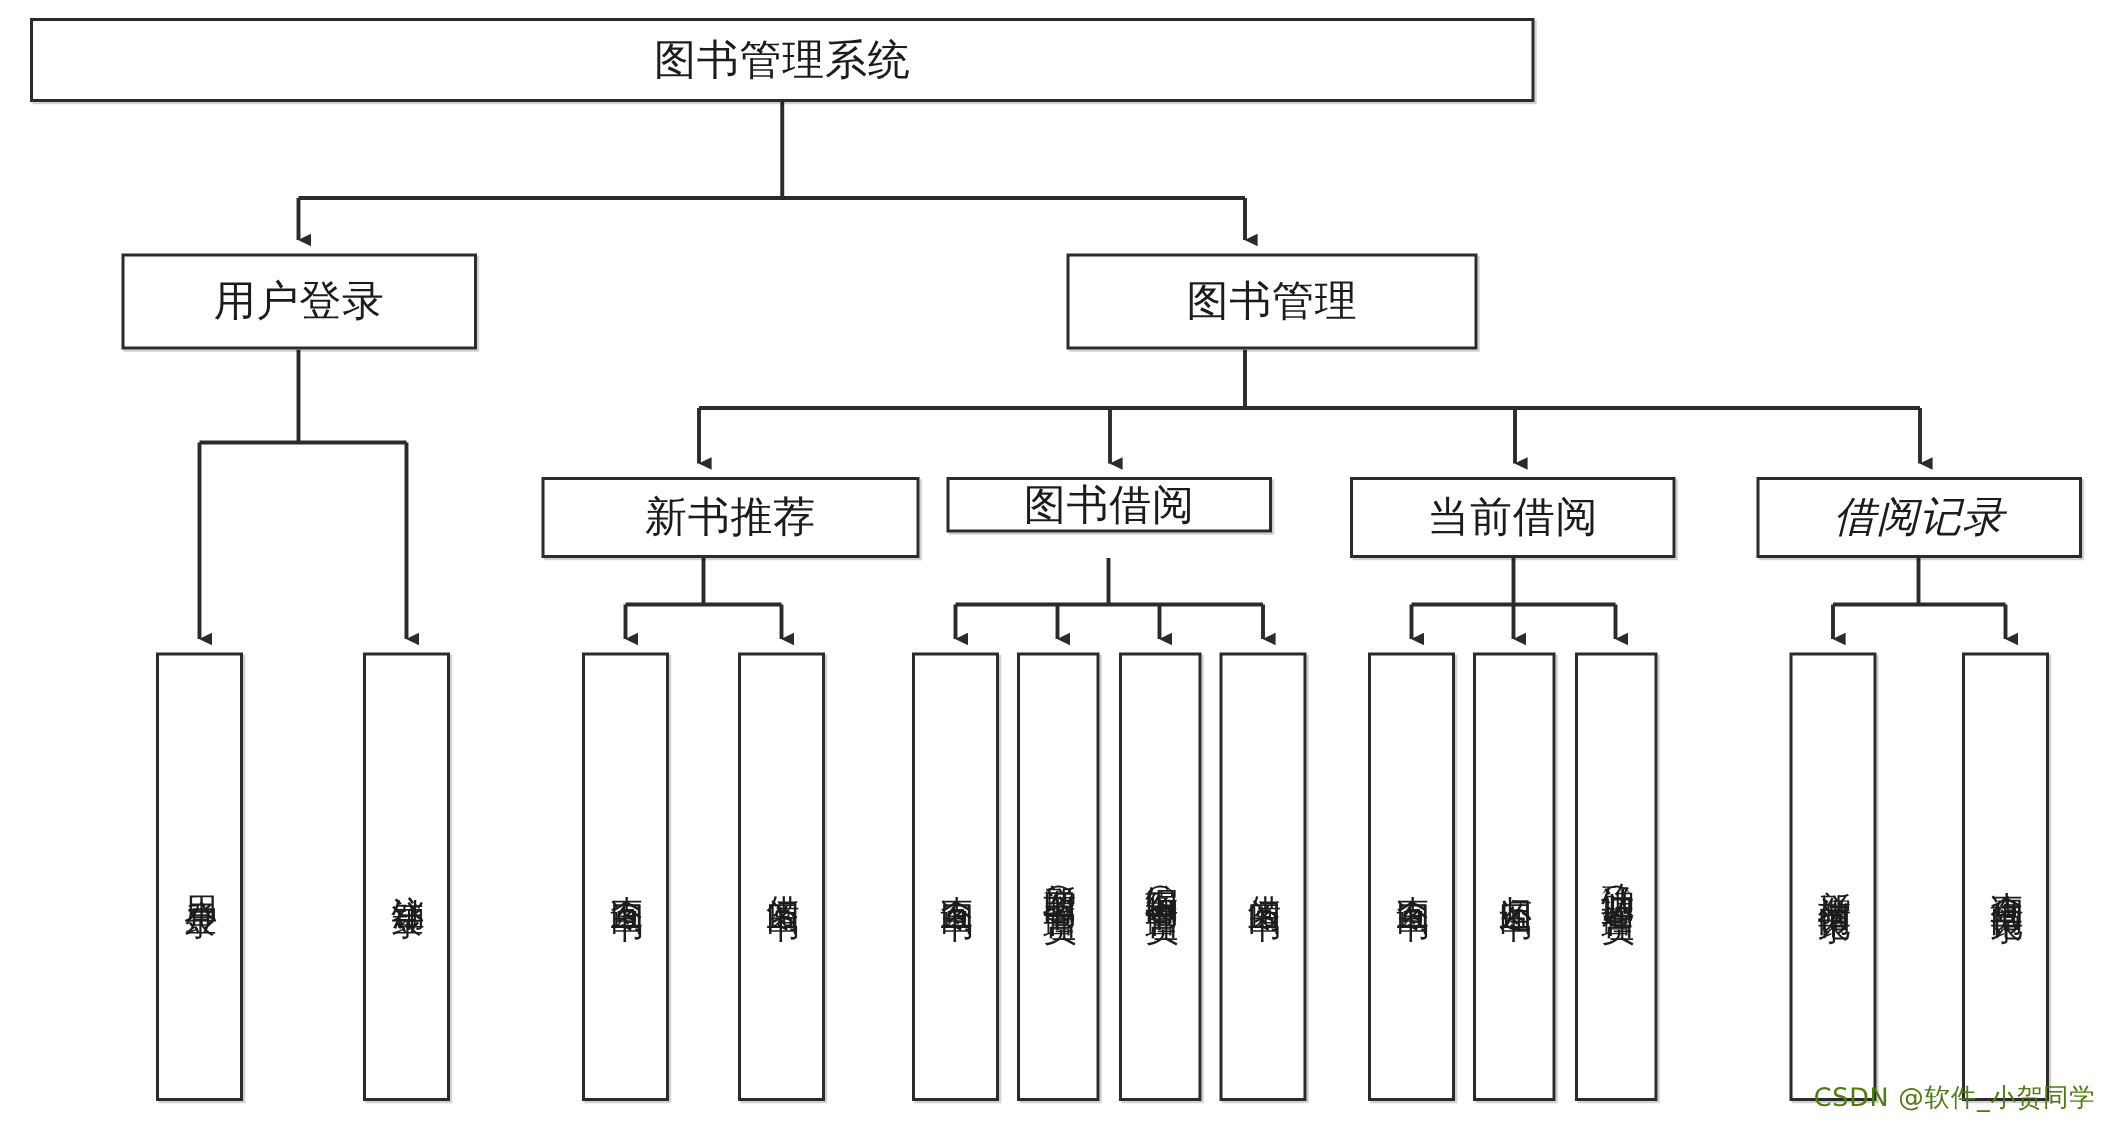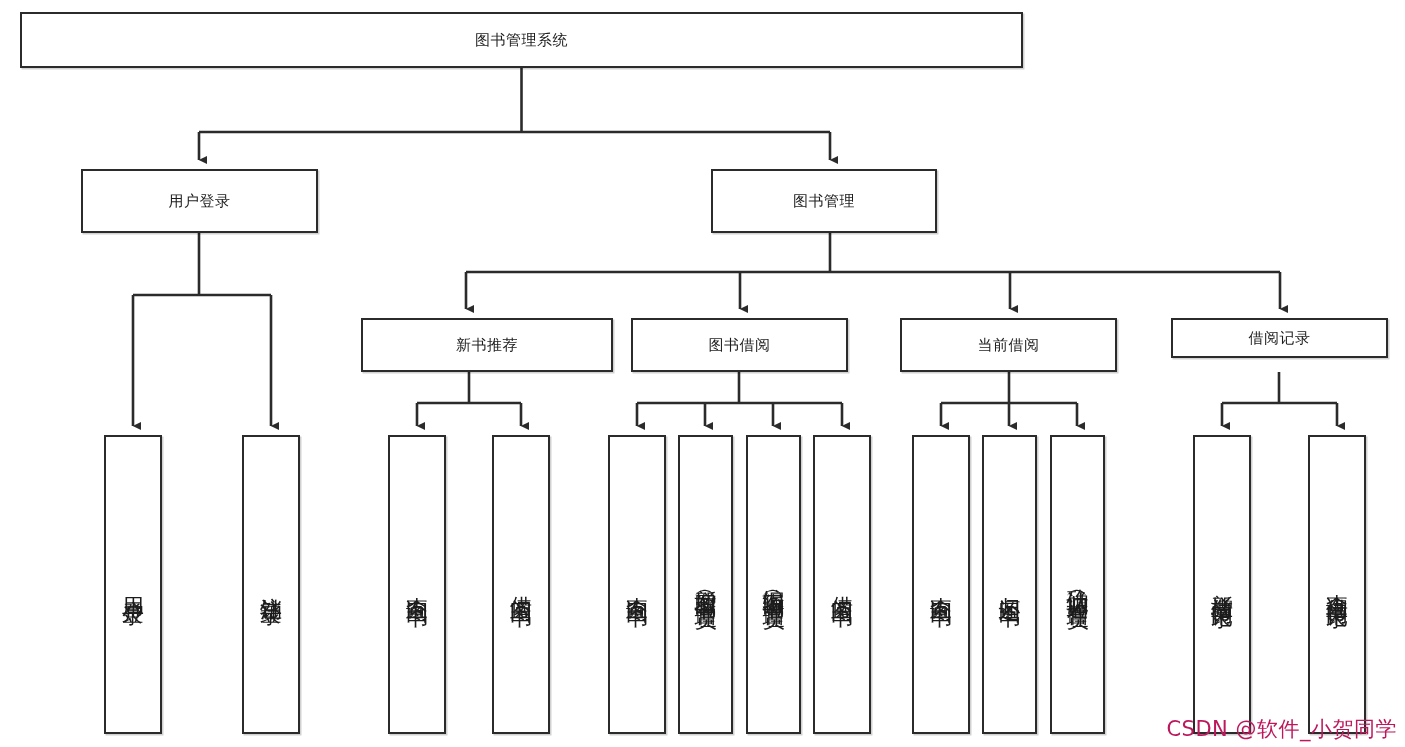--- a/index.html
+++ b/index.html
@@ -34,42 +34,42 @@
     display: flex;
     align-items: center;
     justify-content: center;
   }
   .node-label {
     color: #1c1c1c;
     letter-spacing: 0.5px;
     white-space: nowrap;
   }
   .h-node .node-label {
-    font-size: 15px;
+    font-size: 28px;
     line-height: 1;
   }
   .v-node {
     align-items: center;
     justify-content: center;
   }
   .v-node .node-label {
     writing-mode: vertical-rl;
     text-orientation: upright;
     font-size: 22px;
     line-height: 1.18;
     letter-spacing: 3px;
     max-height: 270px;
     white-space: normal;
   }
   #watermark {
     position: absolute;
     right: 8px;
     bottom: 4px;
-    font-size: 21px;
-    color: #be185d;
+    font-size: 17px;
+    color: #4d7c0f;
     letter-spacing: 0.5px;
     user-select: none;
     white-space: nowrap;
   }
 </style>
 </head>
 <body>
 
 <div id="diagram-root">
 
@@ -123,34 +123,34 @@
     </g>
   </svg>
 
   <div class="node h-node" style="left:20px; top:12px; width:1003px; height:56px;">
     <span class="node-label">图书管理系统</span>
   </div>
 
   <div class="node h-node" style="left:81px; top:169px; width:237px; height:64px;">
     <span class="node-label">用户登录</span>
   </div>
-  <div class="node h-node" style="left:711px; top:169px; width:226px; height:64px;">
+  <div class="node h-node" style="left:711px; top:169px; width:274px; height:64px;">
     <span class="node-label">图书管理</span>
   </div>
 
   <div class="node h-node" style="left:361px; top:318px; width:252px; height:54px;">
     <span class="node-label">新书推荐</span>
   </div>
-  <div class="node h-node" style="left:631px; top:318px; width:217px; height:54px;">
+  <div class="node h-node" style="left:631px; top:318px; width:217px; height:37px;">
     <span class="node-label">图书借阅</span>
   </div>
   <div class="node h-node" style="left:900px; top:318px; width:217px; height:54px;">
     <span class="node-label">当前借阅</span>
   </div>
-  <div class="node h-node" style="left:1171px; top:318px; width:217px; height:40px;">
+  <div class="node h-node" style="left:1171px; top:318px; width:217px; height:54px;font-style:italic;">
     <span class="node-label">借阅记录</span>
   </div>
 
   <div class="node v-node" style="left:104px; top:435px; width:58px; height:299px;">
     <span class="node-label">用户登录</span>
   </div>
   <div class="node v-node" style="left:242px; top:435px; width:58px; height:299px;">
     <span class="node-label">注销登录</span>
   </div>
 

